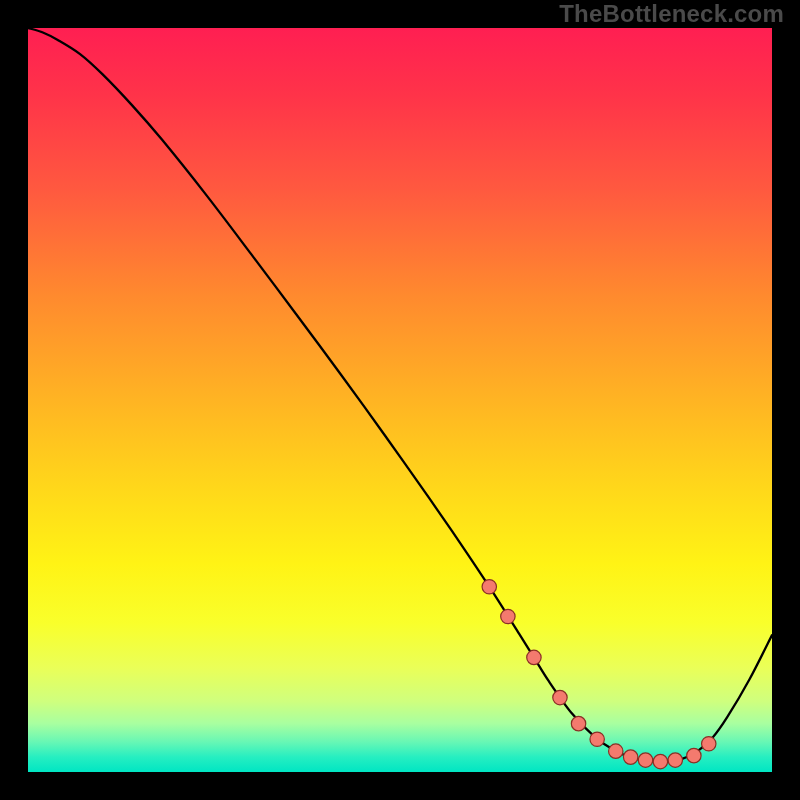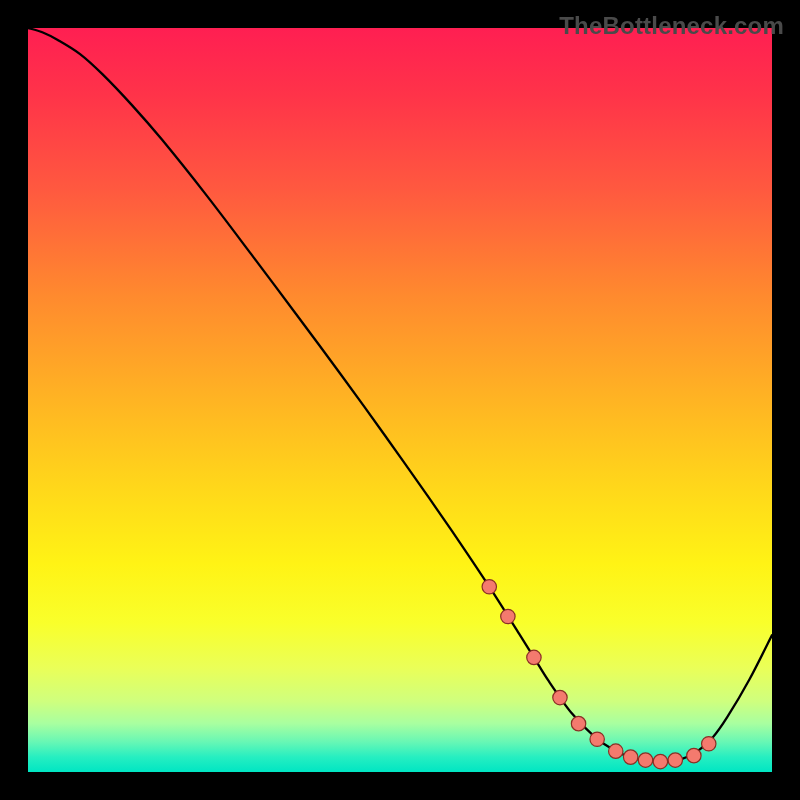--- a/index.html
+++ b/index.html
@@ -6,21 +6,21 @@
     margin: 0;
     padding: 0;
     width: 800px;
     height: 800px;
     background: #000;
     overflow: hidden;
     position: relative;
   }
   .watermark {
     position: absolute;
-    top: 12px;
+    top: 0;
     right: 16px;
     color: #4a4a4a;
     font-family: Arial, Helvetica, sans-serif;
     font-size: 24px;
     font-weight: 600;
     z-index: 30;
     letter-spacing: 0.2px;
   }
   .frame {
     position: absolute;

